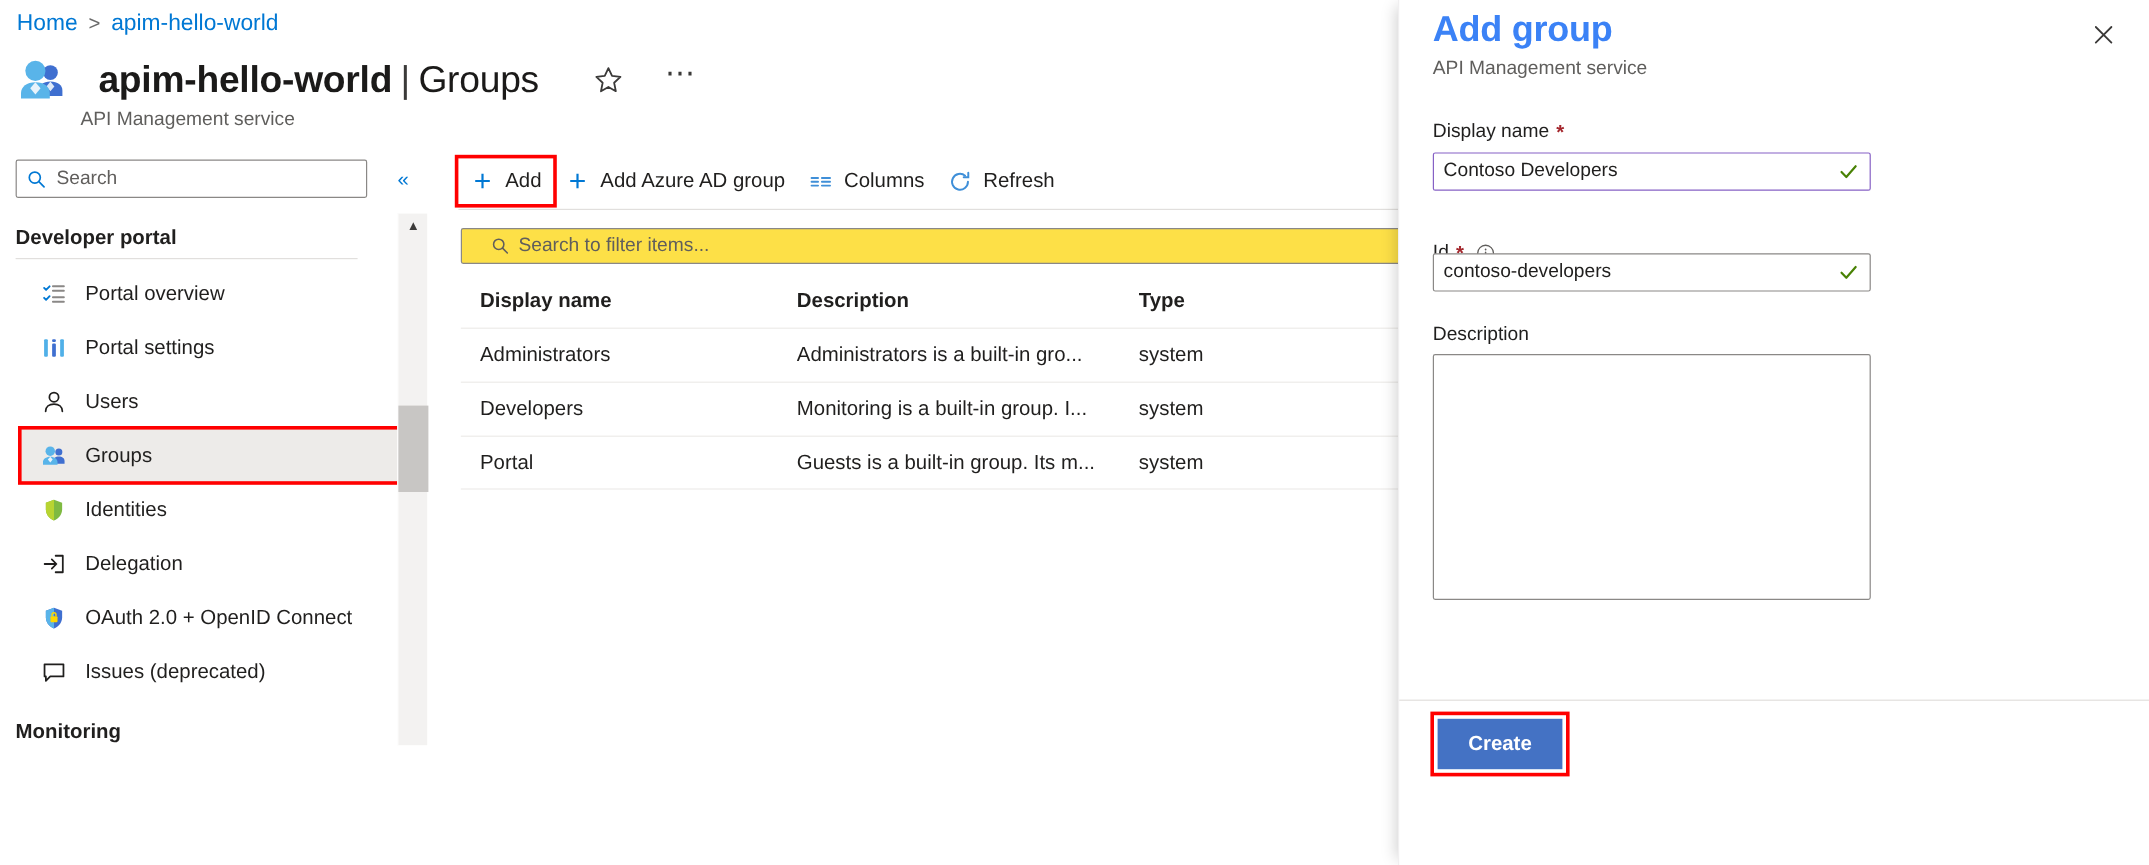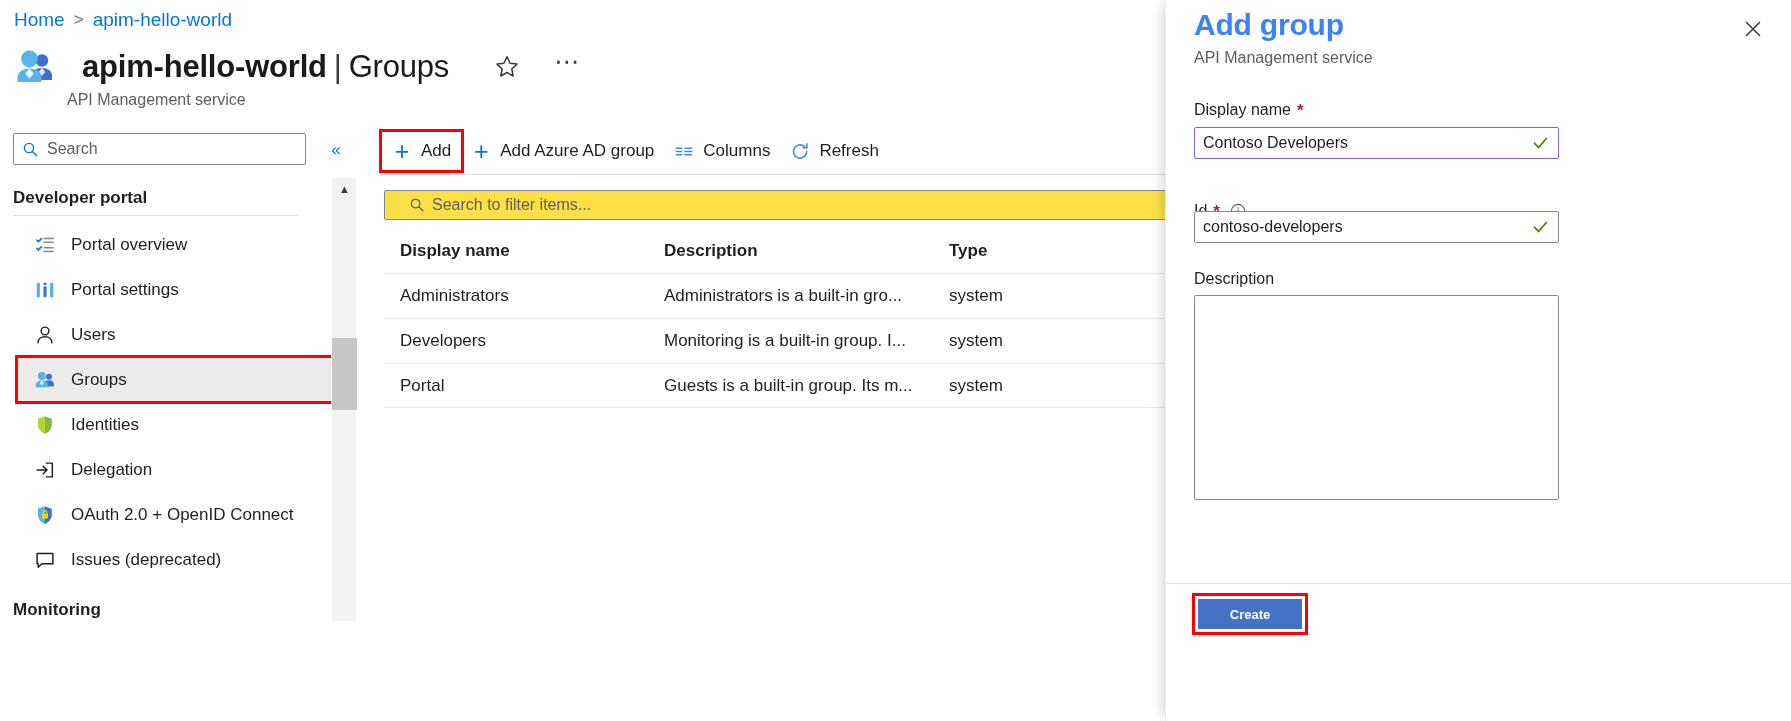--- a/index.html
+++ b/index.html
@@ -180,22 +180,22 @@
 
   .panel-footer-divider {
     position: absolute; left: 0; top: 583px; width: 626px; height: 1px; background: #e1dfdd;
   }
   .create-wrap {
     position: absolute; left: 28px; top: 595px;
     padding: 4px; outline: 3px solid #ff0000; outline-offset: -1px;
     display: inline-block;
   }
   .create-btn {
-    width: 104px; height: 30px; background: #4472c4; color: #fff;
-    border: none; font-size: 13px; font-weight: 700; cursor: pointer;
+    width: 104px; height: 42px; background: #4472c4; color: #fff;
+    border: none; font-size: 17px; font-weight: 700; cursor: pointer;
     font-family: "Liberation Sans", sans-serif;
   }
 </style>
 </head>
 <body>
 
 <div id="root">
 
   <div class="breadcrumb">
     <span class="crumb-link">Home</span>

